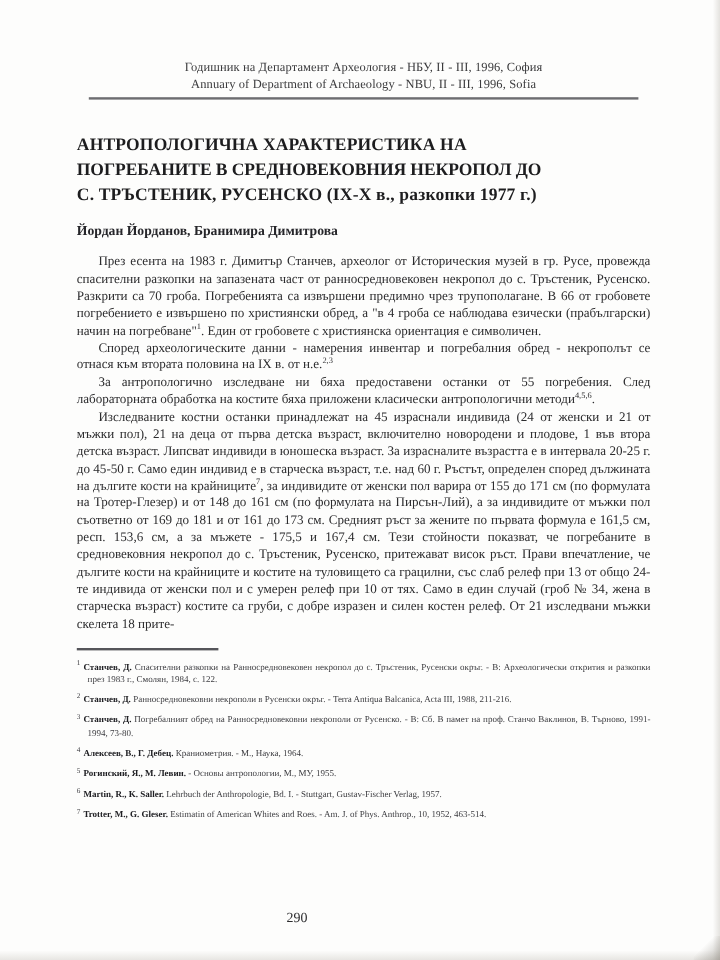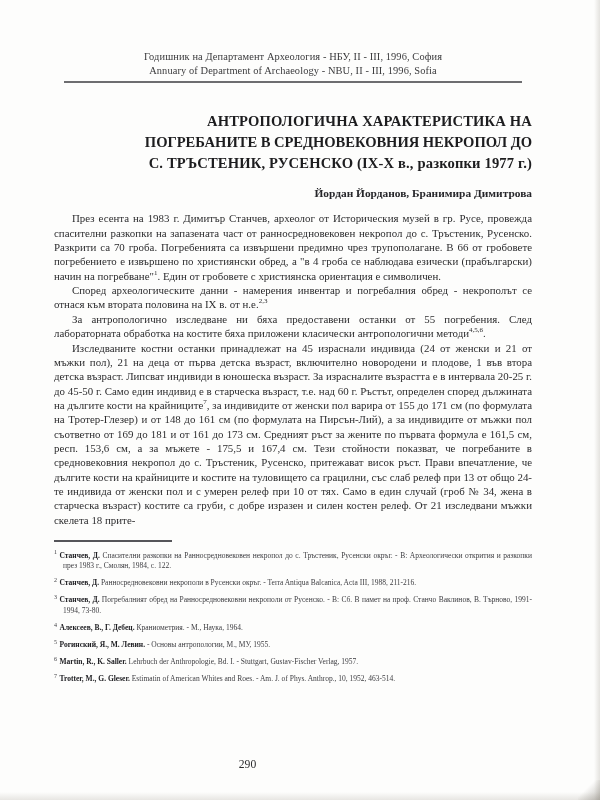--- a/index.html
+++ b/index.html
@@ -35,21 +35,21 @@
   .scan-corner {
     position: absolute;
     right: 0; bottom: 0;
     width: 22px; height: 20px;
     background: linear-gradient(135deg, rgba(255,255,255,0) 40%, rgba(120,115,105,0.45) 100%);
     pointer-events: none;
   }
 
   .content {
     position: absolute;
-    left: 54px;
+    left: 64px;
     top: 50px;
     width: 478px;
   }
 
   
   .runhead {
     text-align: center;
     font-size: 10.4px;
     line-height: 14.2px;
     color: #3a3a3c;
@@ -59,33 +59,33 @@
   .runhead-rule {
     margin: 3px auto 0 auto;
     width: 458px;
     height: 2px;
     background: #6d6d70;
   }
 
   
   .title {
     margin-top: 28px;
-    text-align: right;
+    text-align: left;
     font-weight: bold;
     font-size: 14.6px;
     line-height: 21px;
     letter-spacing: 0.15px;
     color: #1d1d1f;
   }
   .title .tline { white-space: nowrap; }
   .title .tline.l2 { letter-spacing: -0.05px; }
 
   .authors {
     margin-top: 13px;
-    text-align: right;
+    text-align: left;
     font-weight: bold;
     font-size: 11.4px;
     color: #26262a;
   }
 
   
   .body {
     margin-top: 12px;
     font-size: 10.9px;
     line-height: 14.35px;

